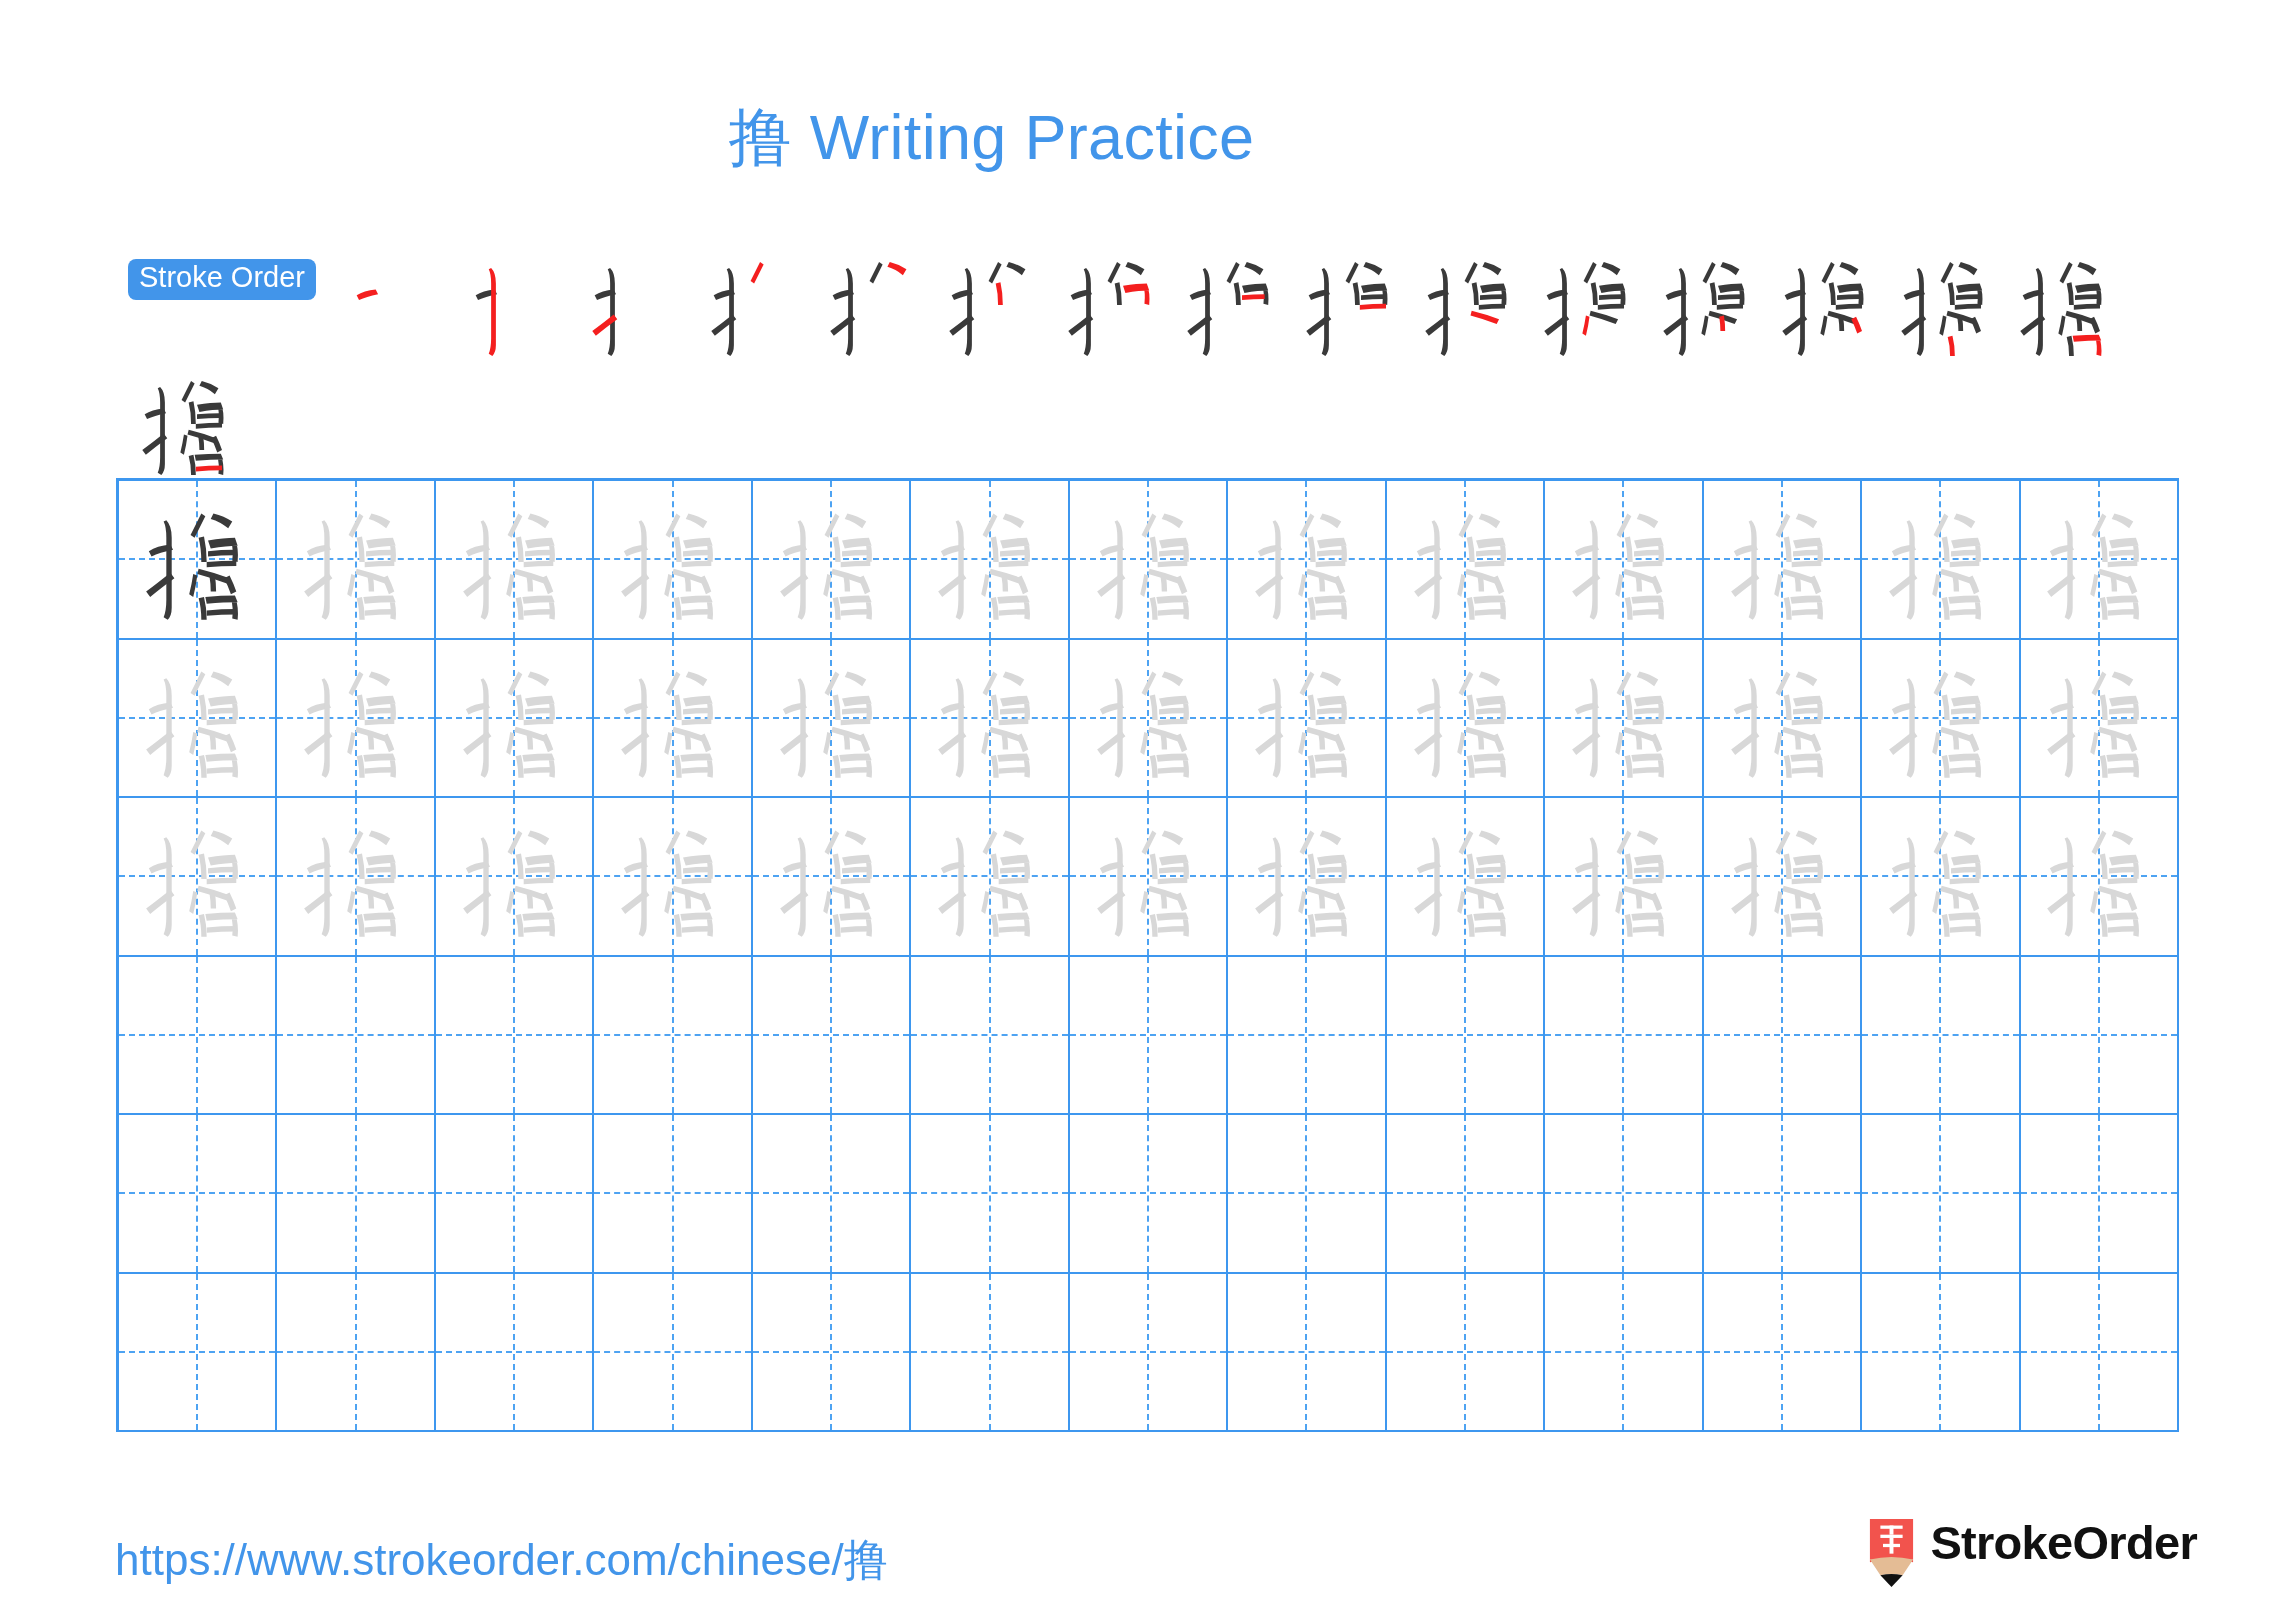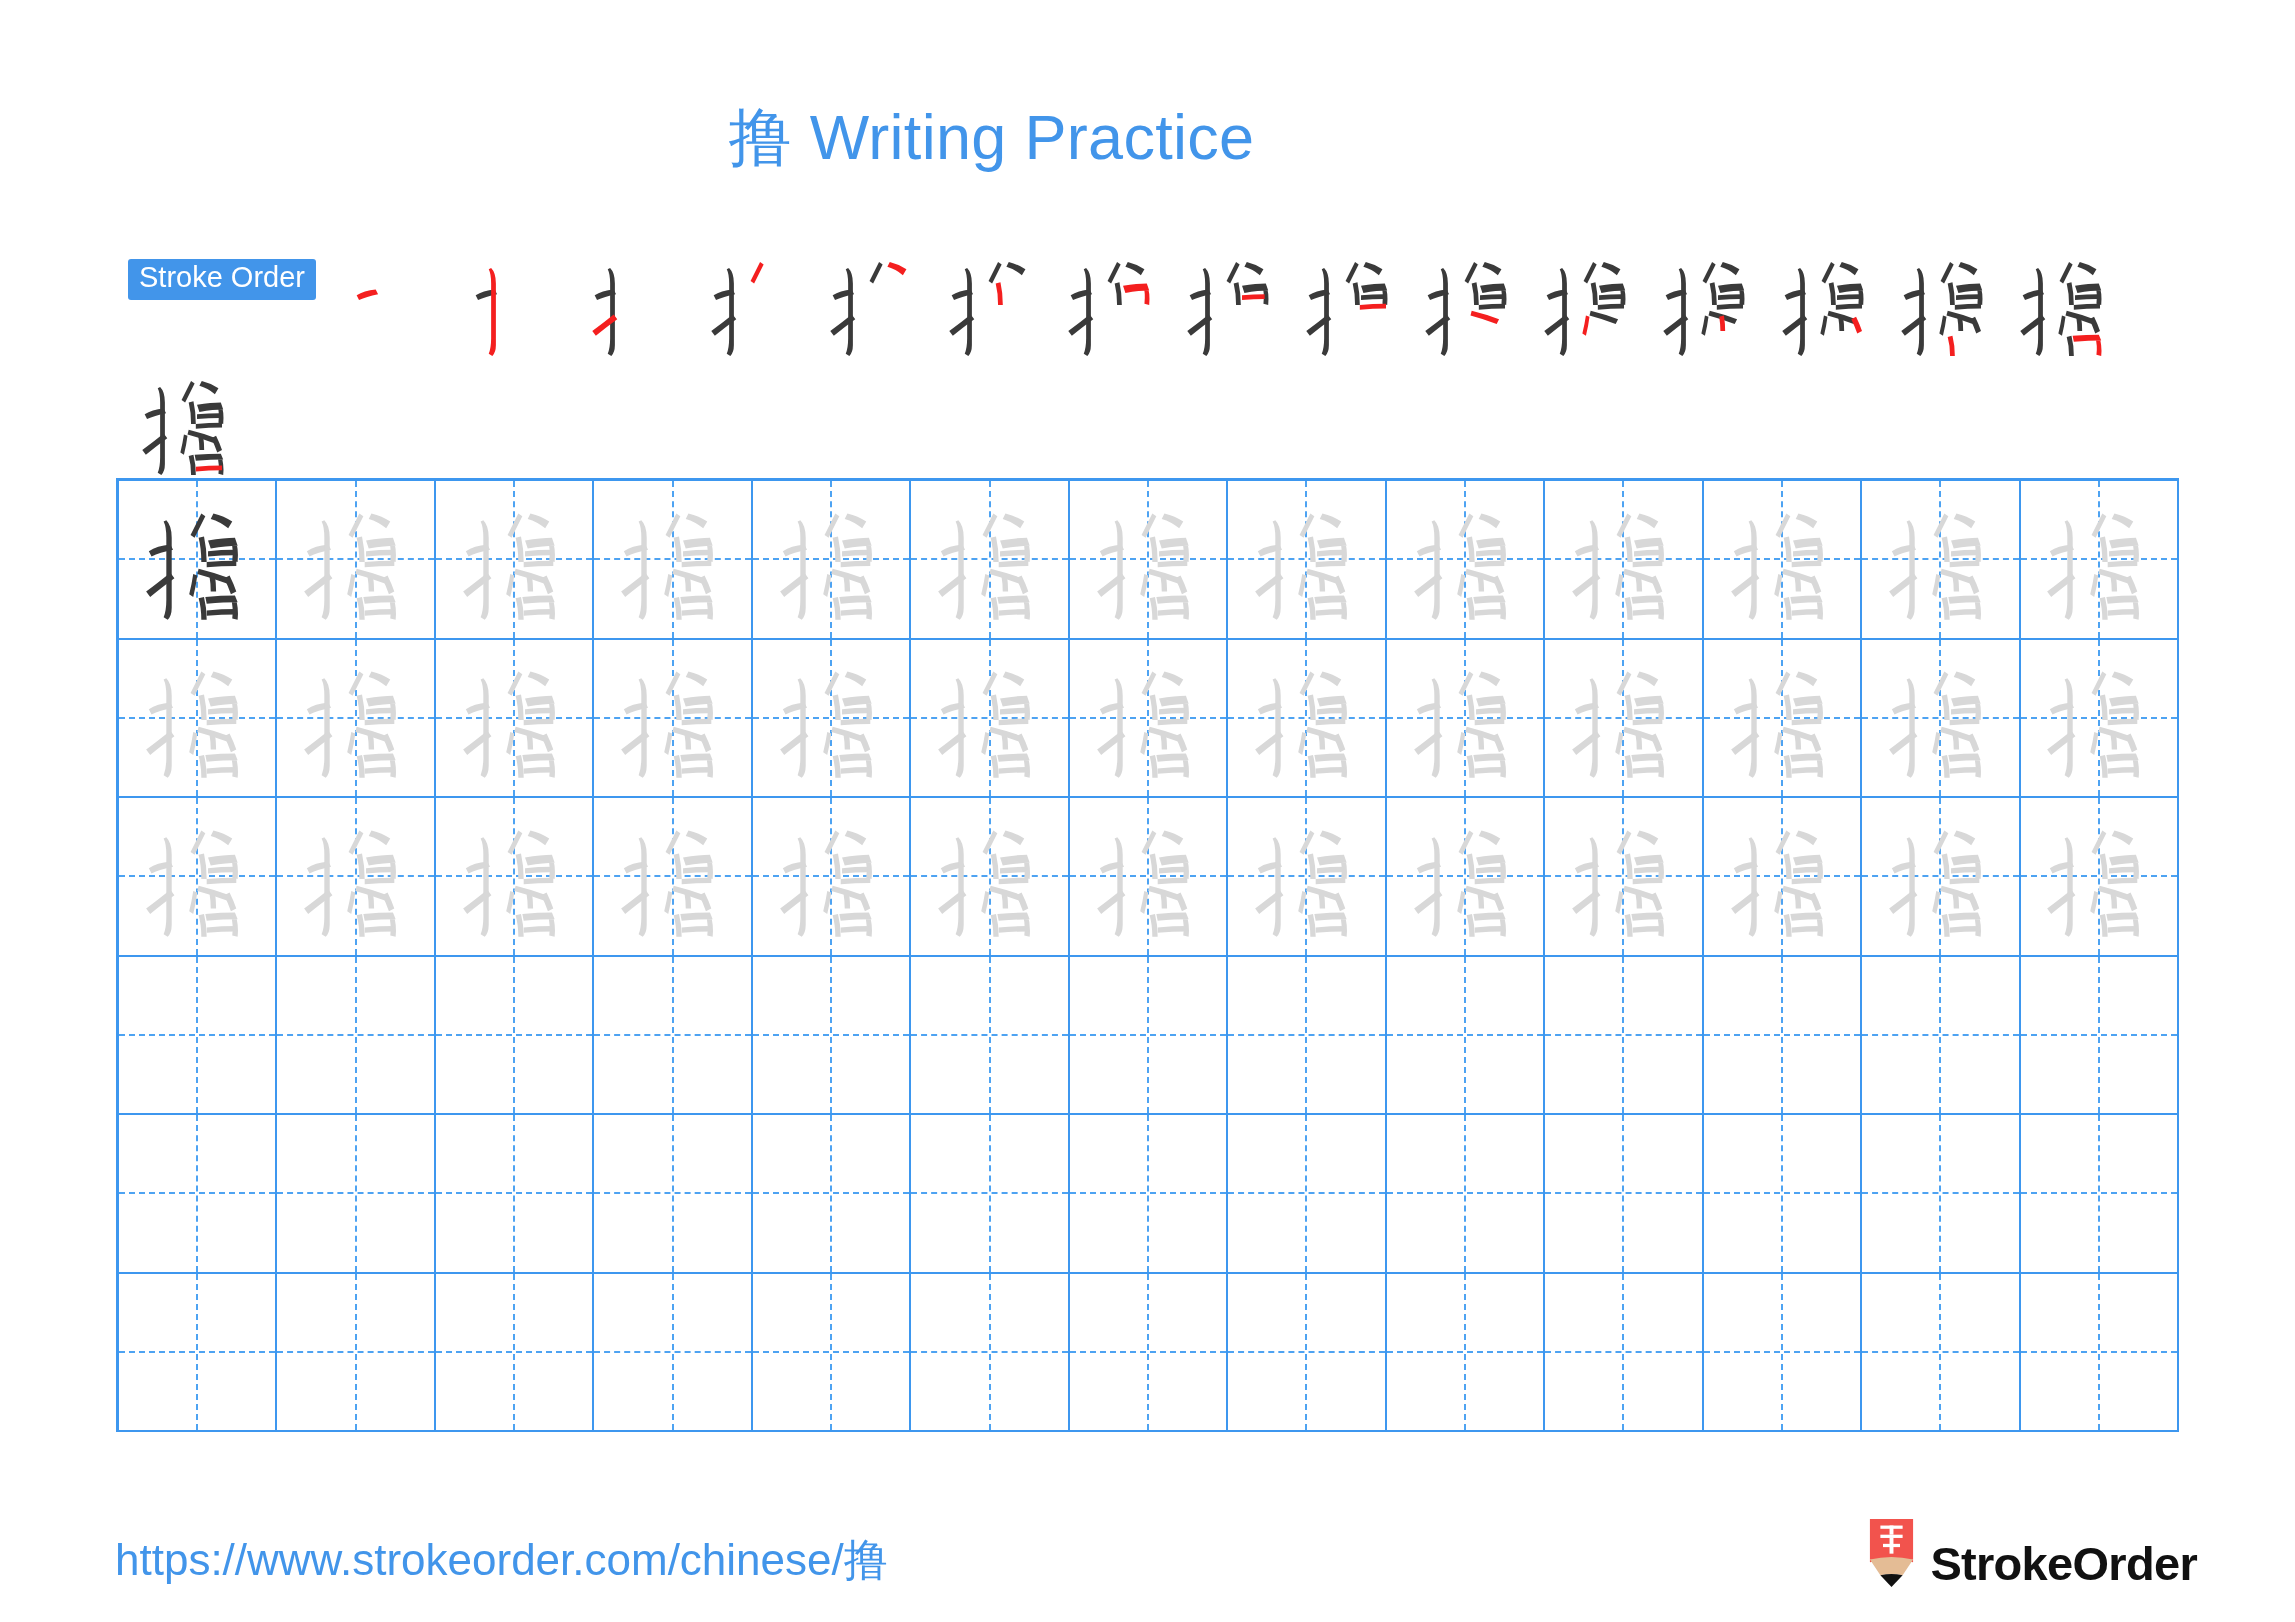--- a/index.html
+++ b/index.html
@@ -50,21 +50,21 @@
   }
 
   .stroke-badge {
     display: inline-flex;
     align-items: center;
     justify-content: center;
     background: #4295ea;
     color: #ffffff;
     font-size: 29px;
     font-weight: 400;
-    border-radius: 3px;
+    border-radius: 8px;
     padding: 3.9px 11px 6.5px 11px;
     height: 41px;
     margin-top: 15.7px;
     margin-right: 24px;
     white-space: nowrap;
   }
 
   .stroke-step {
     width: 119px;
     height: 119px;
@@ -143,21 +143,21 @@
     color: #4295ea;
     white-space: nowrap;
     letter-spacing: 0px;
   }
 
   .footer-logo {
     position: absolute;
     right: 98px;
     top: 1519px;
     display: flex;
-    align-items: flex-end;
+    align-items: flex-start;
     gap: 13px;
   }
 
   .logo-mark { width: 51px; height: 68px; display: block; flex: 0 0 auto; }
 
   .logo-text {
     font-size: 47px;
     font-weight: bold;
     color: #111111;
     letter-spacing: -0.7px;

